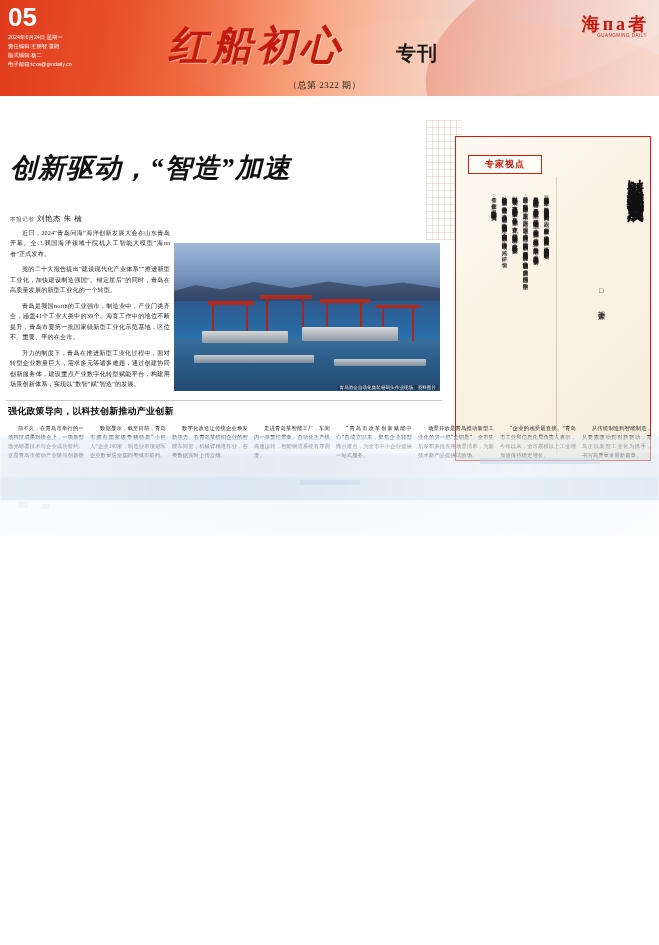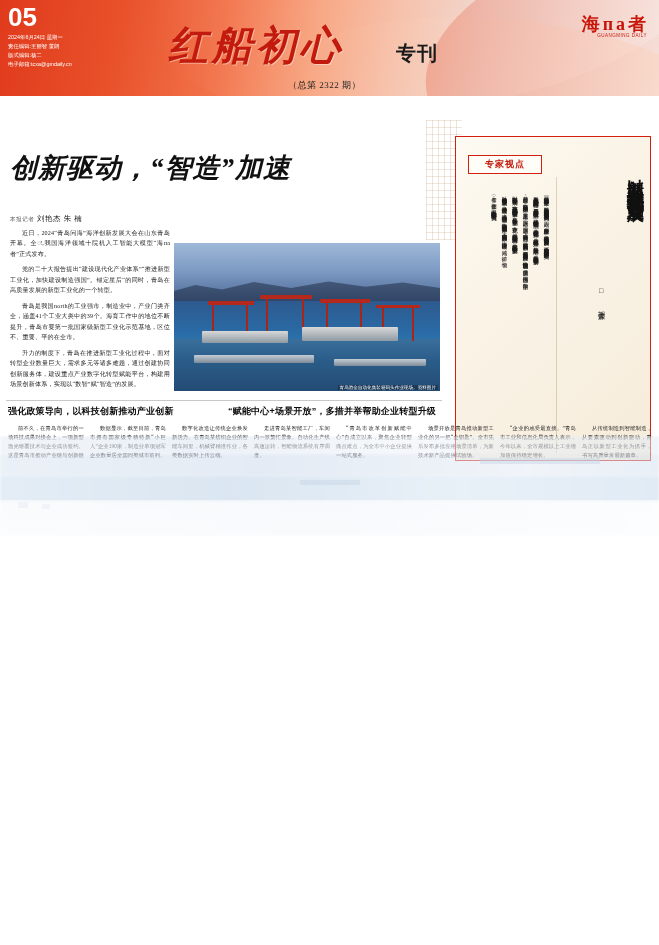--- a/index.html
+++ b/index.html
@@ -487,21 +487,20 @@
       <p>新型工业化是引领制造业转型升级的核心路径，要把发展经济的着力点放在实体经济上，坚持以供给侧结构性改革为主线，推动产业链供应链优化升级，培育壮大战略性新兴产业，加快发展数字经济，提升产业链供应链韧性和安全水平。</p>
       <p>从产业层面看，制造业是国民经济的主体，是立国之本、兴国之器、强国之基。没有强大的制造业，就没有国家和民族的强盛。要把制造业高质量发展作为主攻方向，加快建设制造强国、质量强国、网络强国、数字中国。</p>
       <p>以数字赋能新型工业化发展。数字技术已经成为推动经济社会发展的重要引擎，要加快推动数字产业化、产业数字化，促进数字经济和实体经济深度融合，打造具有国际竞争力的数字产业集群。</p>
       <p>以绿色低碳引领新型工业化发展。坚持绿色发展理念，推动工业绿色低碳转型，加快构建绿色制造体系和服务体系，全面提高资源利用效率，协同推进降碳、减污、扩绿、增长。</p>
       <p>（作者：胡金森，系中国社会科学院工业经济研究所研究员）</p>
     </div>
   </div>
 
   <div class="rule"></div>
   <div class="subbar s1">强化政策导向，以科技创新推动产业创新</div>
-  <div class="subbar s2">“赋能中心+场景开放”，多措并举帮助企业转型升级</div>
 
   <div class="lowcol lc1">
     <p>前不久，在青岛市举行的一场科技成果对接会上，一项新型激光熔覆技术与企业成功签约。这是青岛市推动产业链与创新链深度融合的一个缩影。</p>
 
   </div>
   <div class="lowcol lc2">
     <p>数据显示，截至目前，青岛市拥有国家级专精特新“小巨人”企业190家，制造业单项冠军企业数量居全国同类城市前列。</p>
 
   </div>
   <div class="lowcol lc3">

